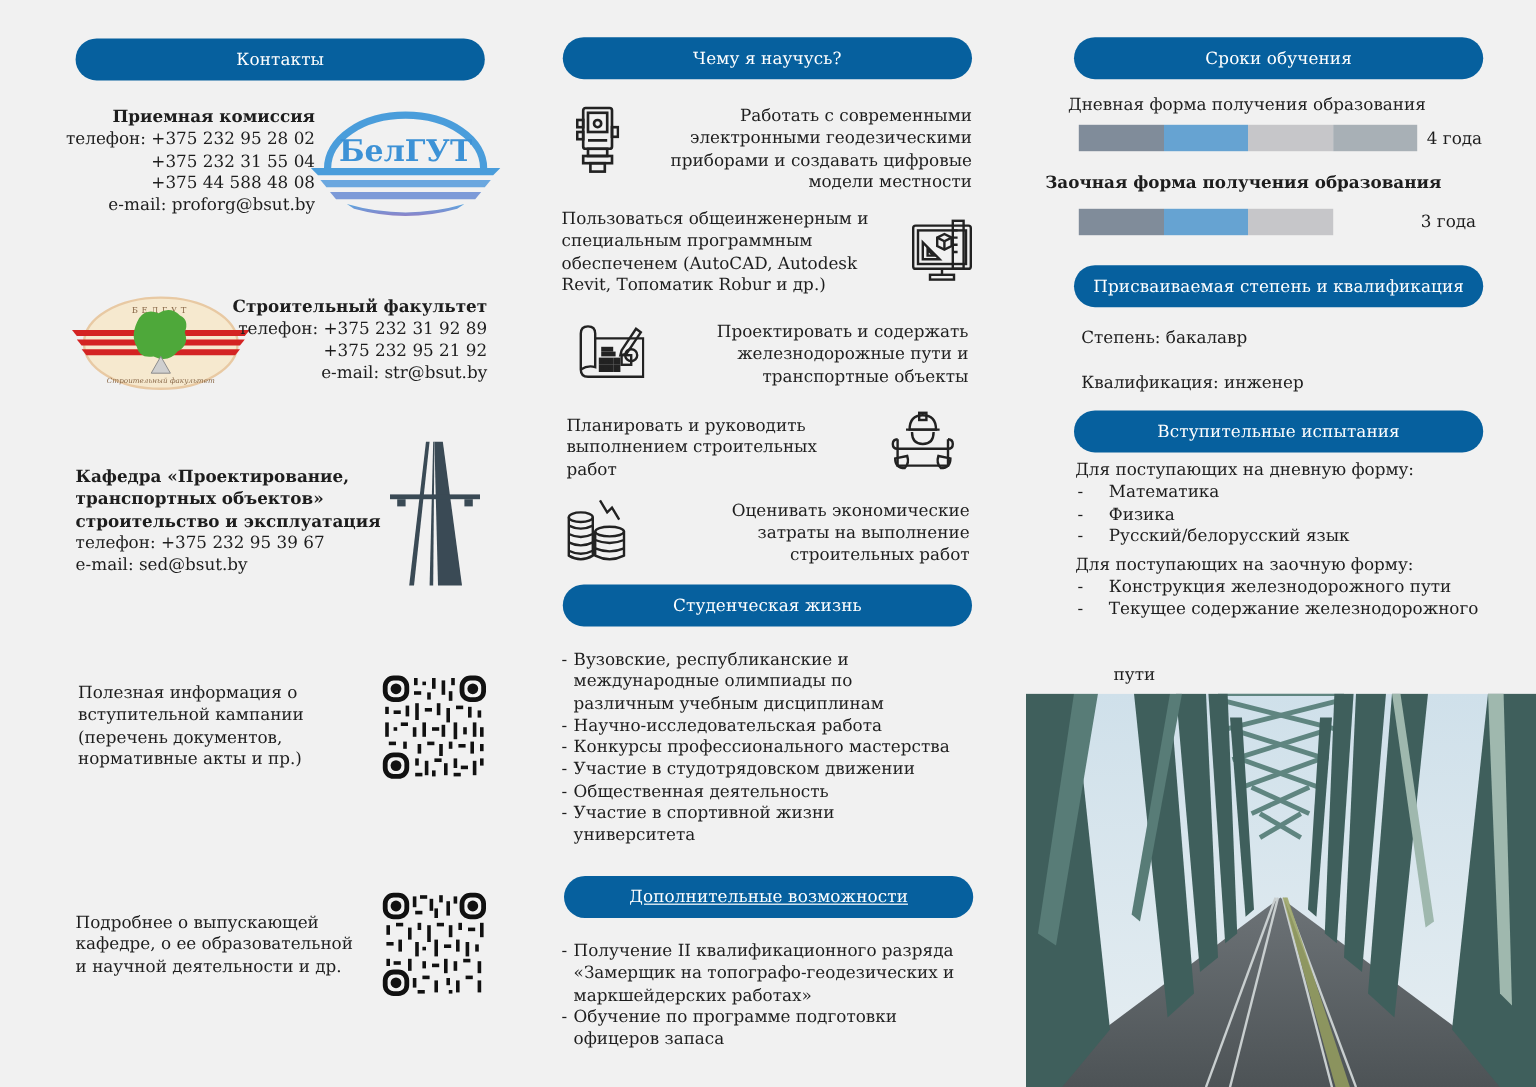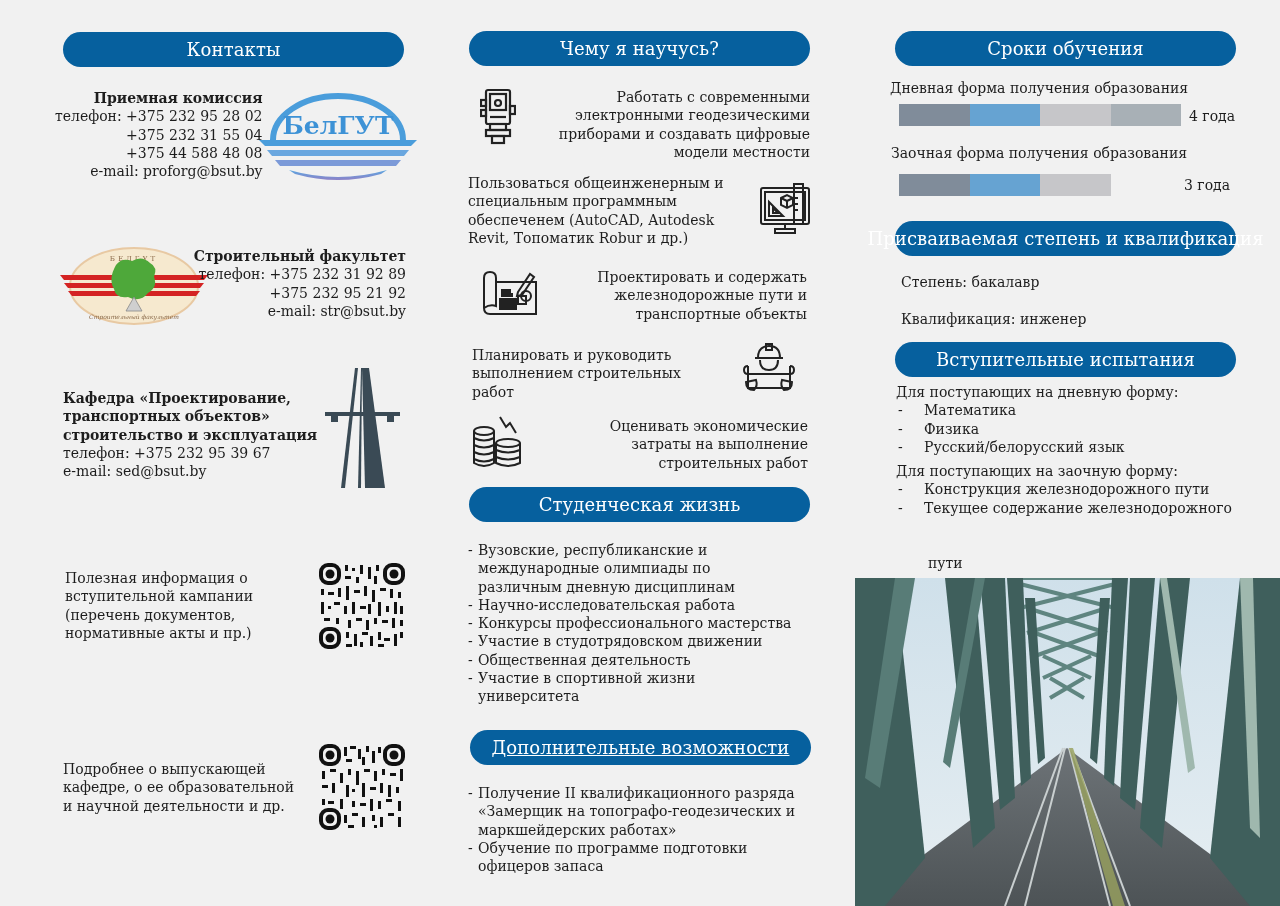--- a/index.html
+++ b/index.html
@@ -12,21 +12,21 @@
   }
   .abs { position: absolute; }
   .pill {
     position: absolute;
     background: #06609e;
     color: #ffffff;
     border-radius: 18px;
     height: 35px;
     display: flex; align-items: center; justify-content: center;
     font-family: "DejaVu Serif", serif;
-    font-size: 18px;
+    font-size: 14px;
     letter-spacing: 0.1px;
     white-space: nowrap;
   }
   .txt { font-size: 14px; line-height: 18.3px; white-space: nowrap; }
   .bold { font-weight: bold; }
   .right { text-align: right; }
   .icon svg { display: block; }
   .bar-row { position: absolute; display: flex; height: 22px; }
   .bar-seg { width: 70.5px; height: 22px; }
   ul.dash { list-style: none; }
@@ -358,21 +358,21 @@
   <div>строительных работ</div>
 </div>
 
 <div class="pill" style="left:469px; top:487px; width:341px;">
   <span>Студенческая жизнь</span>
 </div>
 <ul class="abs txt dash" style="left:468px; top:541px;">
   <li>
     <div>Вузовские, республиканские и</div>
     <div>международные олимпиады по</div>
-    <div>различным дневную дисциплинам</div>
+    <div>различным учебным дисциплинам</div>
   </li>
   <li>
       <div>Научно-исследовательская работа</div>
     </li>
   <li>
       <div>Конкурсы профессионального мастерства</div>
     </li>
   <li>
       <div>Участие в студотрядовском движении</div>
     </li>
@@ -406,21 +406,21 @@
 
 <div class="abs txt" style="left:890px; top:79px;">Дневная форма получения образования</div>
 <div class="bar-row" style="left:899px; top:104px;">
   <div class="bar-seg" style="background:#808c9a;"></div>
   <div class="bar-seg" style="background:#66a3d2;"></div>
   <div class="bar-seg" style="background:#c6c6c9;"></div>
   <div class="bar-seg" style="background:#a8b0b6;"></div>
 </div>
 <div class="abs txt" style="left:1189px; top:107px;">4 года</div>
 
-<div class="abs txt" style="left:891px; top:144px;">Заочная форма получения образования</div>
+<div class="abs txt" style="left:871px; top:144px;font-weight:bold;">Заочная форма получения образования</div>
 <div class="bar-row" style="left:899px; top:174px;">
   <div class="bar-seg" style="background:#808c9a;"></div>
   <div class="bar-seg" style="background:#66a3d2;"></div>
   <div class="bar-seg" style="background:#c6c6c9;"></div>
 </div>
 <div class="abs txt" style="left:1184px; top:176px;">3 года</div>
 
 <div class="pill" style="left:895px; top:221px; width:341px;">
   <span>Присваиваемая степень и квалификация</span>
 </div>

